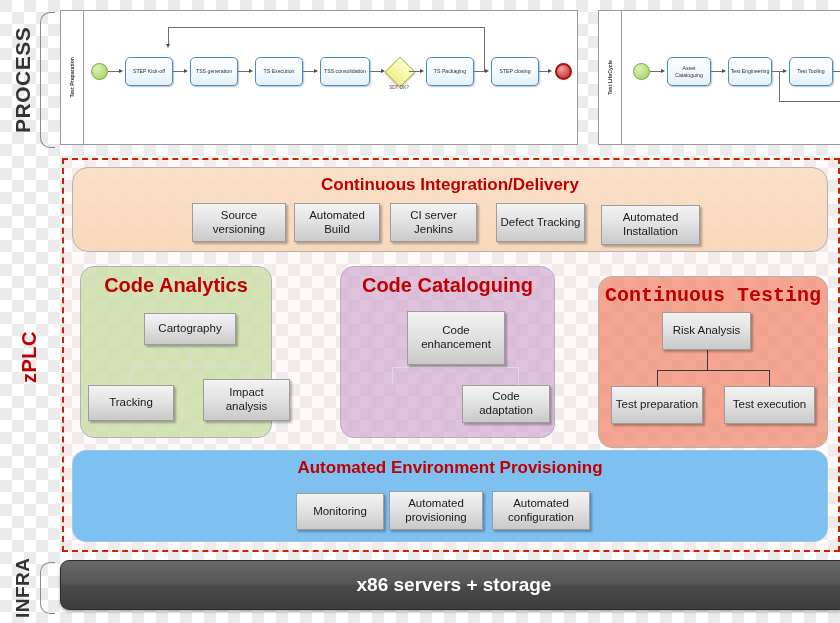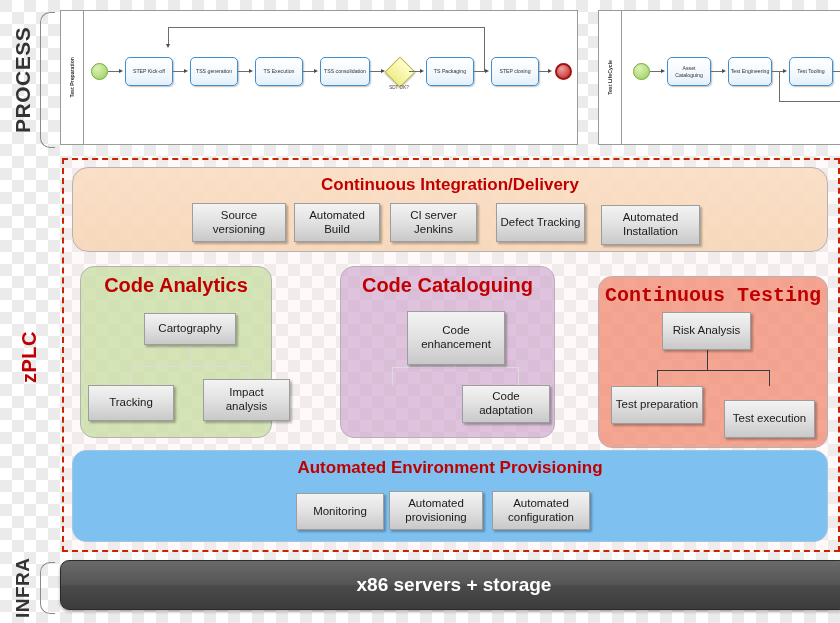--- a/index.html
+++ b/index.html
@@ -285,21 +285,21 @@
 
   <div class="panel" id="p-ct">
     <div class="panel-title">Continuous Testing</div>
   </div>
   <div class="conn dark v" style="left:707px;top:349px;height:21px;"></div>
   <div class="conn dark h" style="left:657px;top:370px;width:113px;"></div>
   <div class="conn dark v" style="left:657px;top:370px;height:16px;"></div>
   <div class="conn dark v" style="left:769px;top:370px;height:16px;"></div>
   <div class="chip" style="left:662px;top:312px;width:89px;height:38px;">Risk Analysis</div>
   <div class="chip" style="left:611px;top:386px;width:92px;height:38px;">Test preparation</div>
-  <div class="chip" style="left:724px;top:386px;width:91px;height:38px;margin-top:14px;">Test execution</div>
+  <div class="chip" style="left:724px;top:386px;width:91px;height:38px;">Test execution</div>
 
   <div class="panel" id="p-ep">
     <div class="panel-title">Automated Environment Provisioning</div>
   </div>
   <div class="chip" style="left:296px;top:493px;width:88px;height:37px;">Monitoring</div>
   <div class="chip" style="left:389px;top:491px;width:94px;height:39px;">Automated provisioning</div>
   <div class="chip" style="left:492px;top:491px;width:98px;height:39px;">Automated configuration</div>
 
   <div id="infra-bar">x86 servers + storage</div>
 

